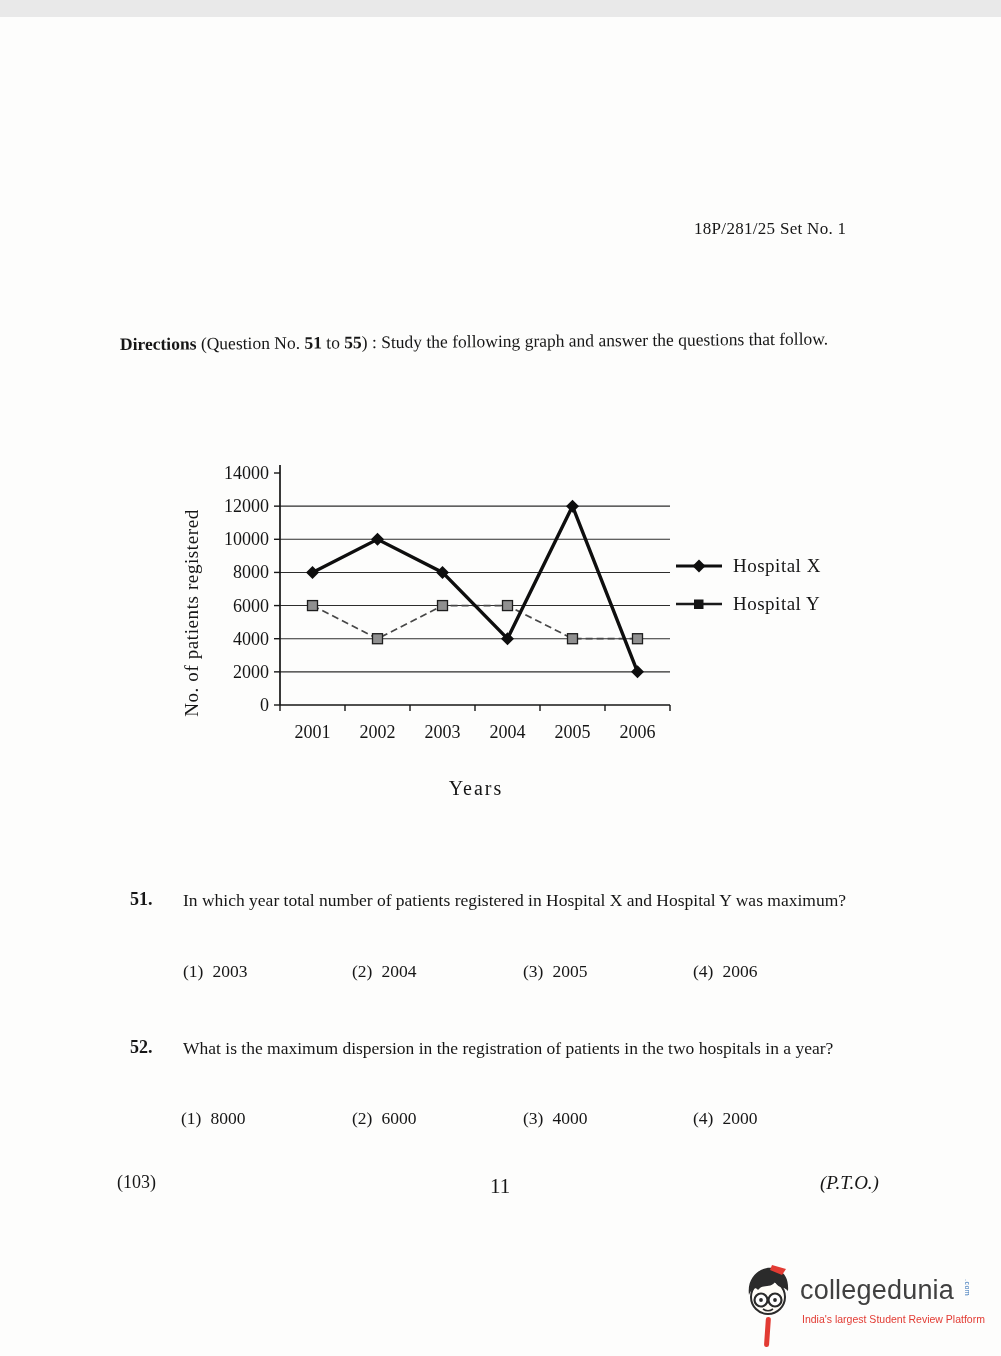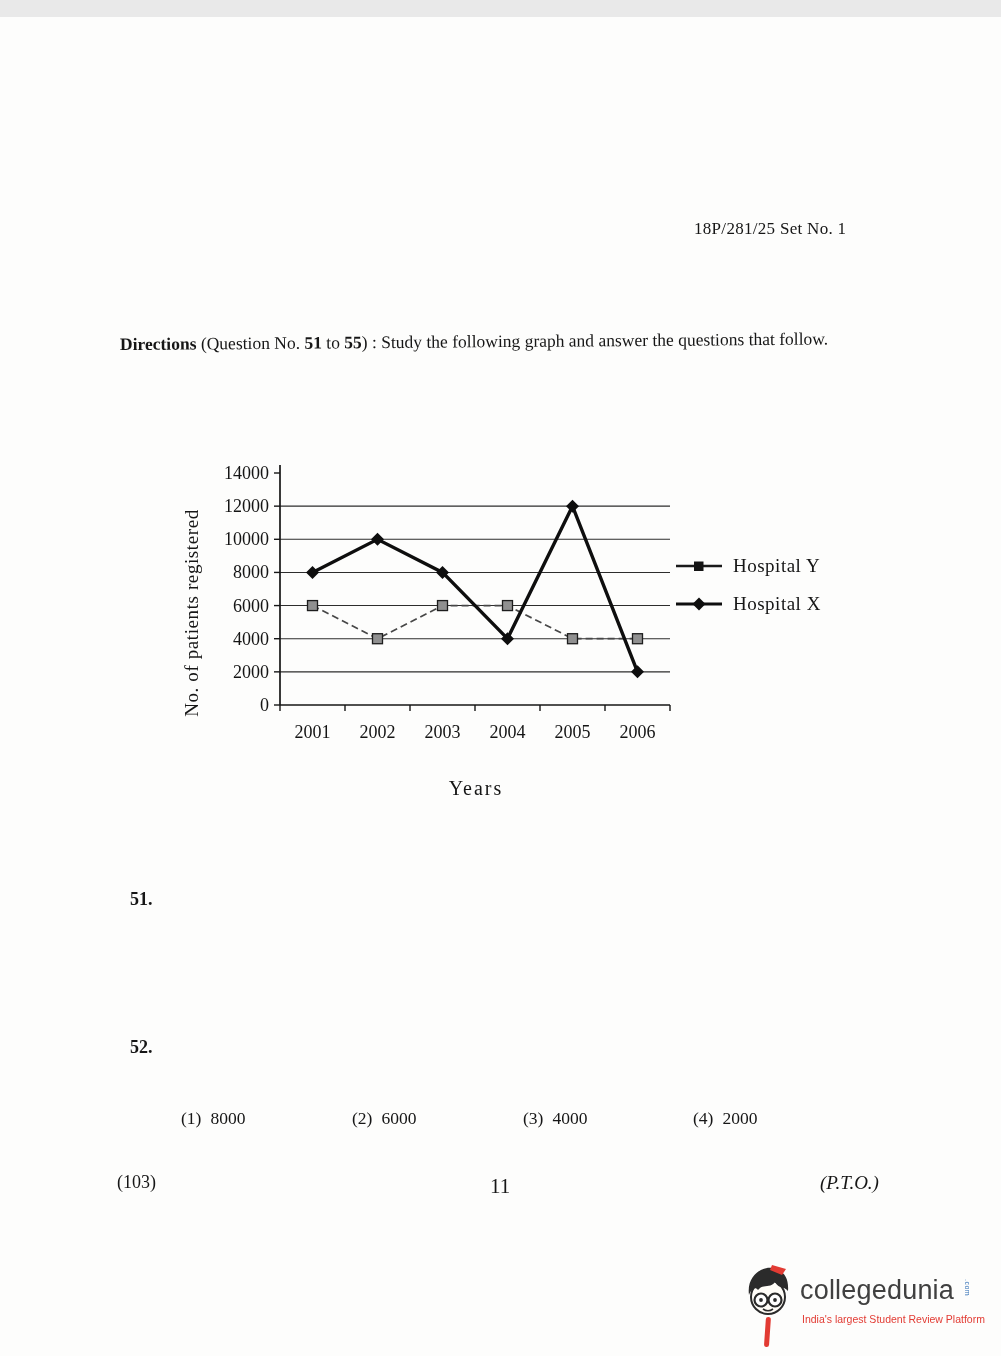--- a/index.html
+++ b/index.html
@@ -98,37 +98,45 @@
         <polygon points="397.5,37.64285714285714 404,44.14285714285714 397.5,50.64285714285714 391,44.14285714285714" fill="#0e0e0e"></polygon>
         <polygon points="462.5,203.35714285714286 469,209.85714285714286 462.5,216.35714285714286 456,209.85714285714286" fill="#0e0e0e"></polygon>
       </svg>
   </div>
   <div class="abs y-axis-title">No. of patients registered</div>
   <div class="abs x-axis-title">Years</div>
 
   <div class="abs legend">
     <div class="legend-row">
       <svg width="46" height="16">
+        <line x1="0" y1="8" x2="46" y2="8" stroke="#0e0e0e" stroke-width="3"></line>
+        <polygon points="23,1.5 29.5,8 23,14.5 16.5,8" fill="#0e0e0e"></polygon>
+      </svg>
+      <span class="lbl">Hospital X</span>
+    </div>
+    <div class="legend-row">
+      <svg width="46" height="16">
         <line x1="0" y1="8" x2="46" y2="8" stroke="#1a1a1a" stroke-width="2.4"></line>
         <rect x="18" y="3.5" width="9.5" height="9.5" fill="#141414"></rect>
       </svg>
       <span class="lbl">Hospital Y</span>
     </div>
-    <div class="legend-row">
-      <svg width="46" height="16">
-        <line x1="0" y1="8" x2="46" y2="8" stroke="#0e0e0e" stroke-width="3"></line>
-        <polygon points="23,1.5 29.5,8 23,14.5 16.5,8" fill="#0e0e0e"></polygon>
-      </svg>
-      <span class="lbl">Hospital X</span>
-    </div>
   </div>
 
   <div class="abs qnum" style="left:130px; top:872px;">51.</div>
+  <div class="abs qtext" style="left:183px; top:872px; width:712px;">In which year total number of patients registered in Hospital X and Hospital Y was maximum?</div>
+  <div class="abs opts" style="left:183px; top:944px; width:620px;">
+    <span class="opt" style="left:0px;"><span class="opt-label">(1)</span><span>2003</span></span>
+    <span class="opt" style="left:169px;"><span class="opt-label">(2)</span><span>2004</span></span>
+    <span class="opt" style="left:340px;"><span class="opt-label">(3)</span><span>2005</span></span>
+    <span class="opt" style="left:510px;"><span class="opt-label">(4)</span><span>2006</span></span>
+  </div>
 
   <div class="abs qnum" style="left:130px; top:1020px;">52.</div>
+  <div class="abs qtext justify" style="left:183px; top:1020px; width:700px;">What is the maximum dispersion in the registration of patients in the two hospitals in a year?</div>
   <div class="abs opts" style="left:181px; top:1091px; width:620px;">
     <span class="opt" style="left:0px;"><span class="opt-label">(1)</span><span>8000</span></span>
     <span class="opt" style="left:171px;"><span class="opt-label">(2)</span><span>6000</span></span>
     <span class="opt" style="left:342px;"><span class="opt-label">(3)</span><span>4000</span></span>
     <span class="opt" style="left:512px;text-align:right;"><span class="opt-label">(4)</span><span>2000</span></span>
   </div>
 
   <div class="abs footer-left">(103)</div>
   <div class="abs footer-center">11</div>
   <div class="abs footer-right">(P.T.O.)</div>

